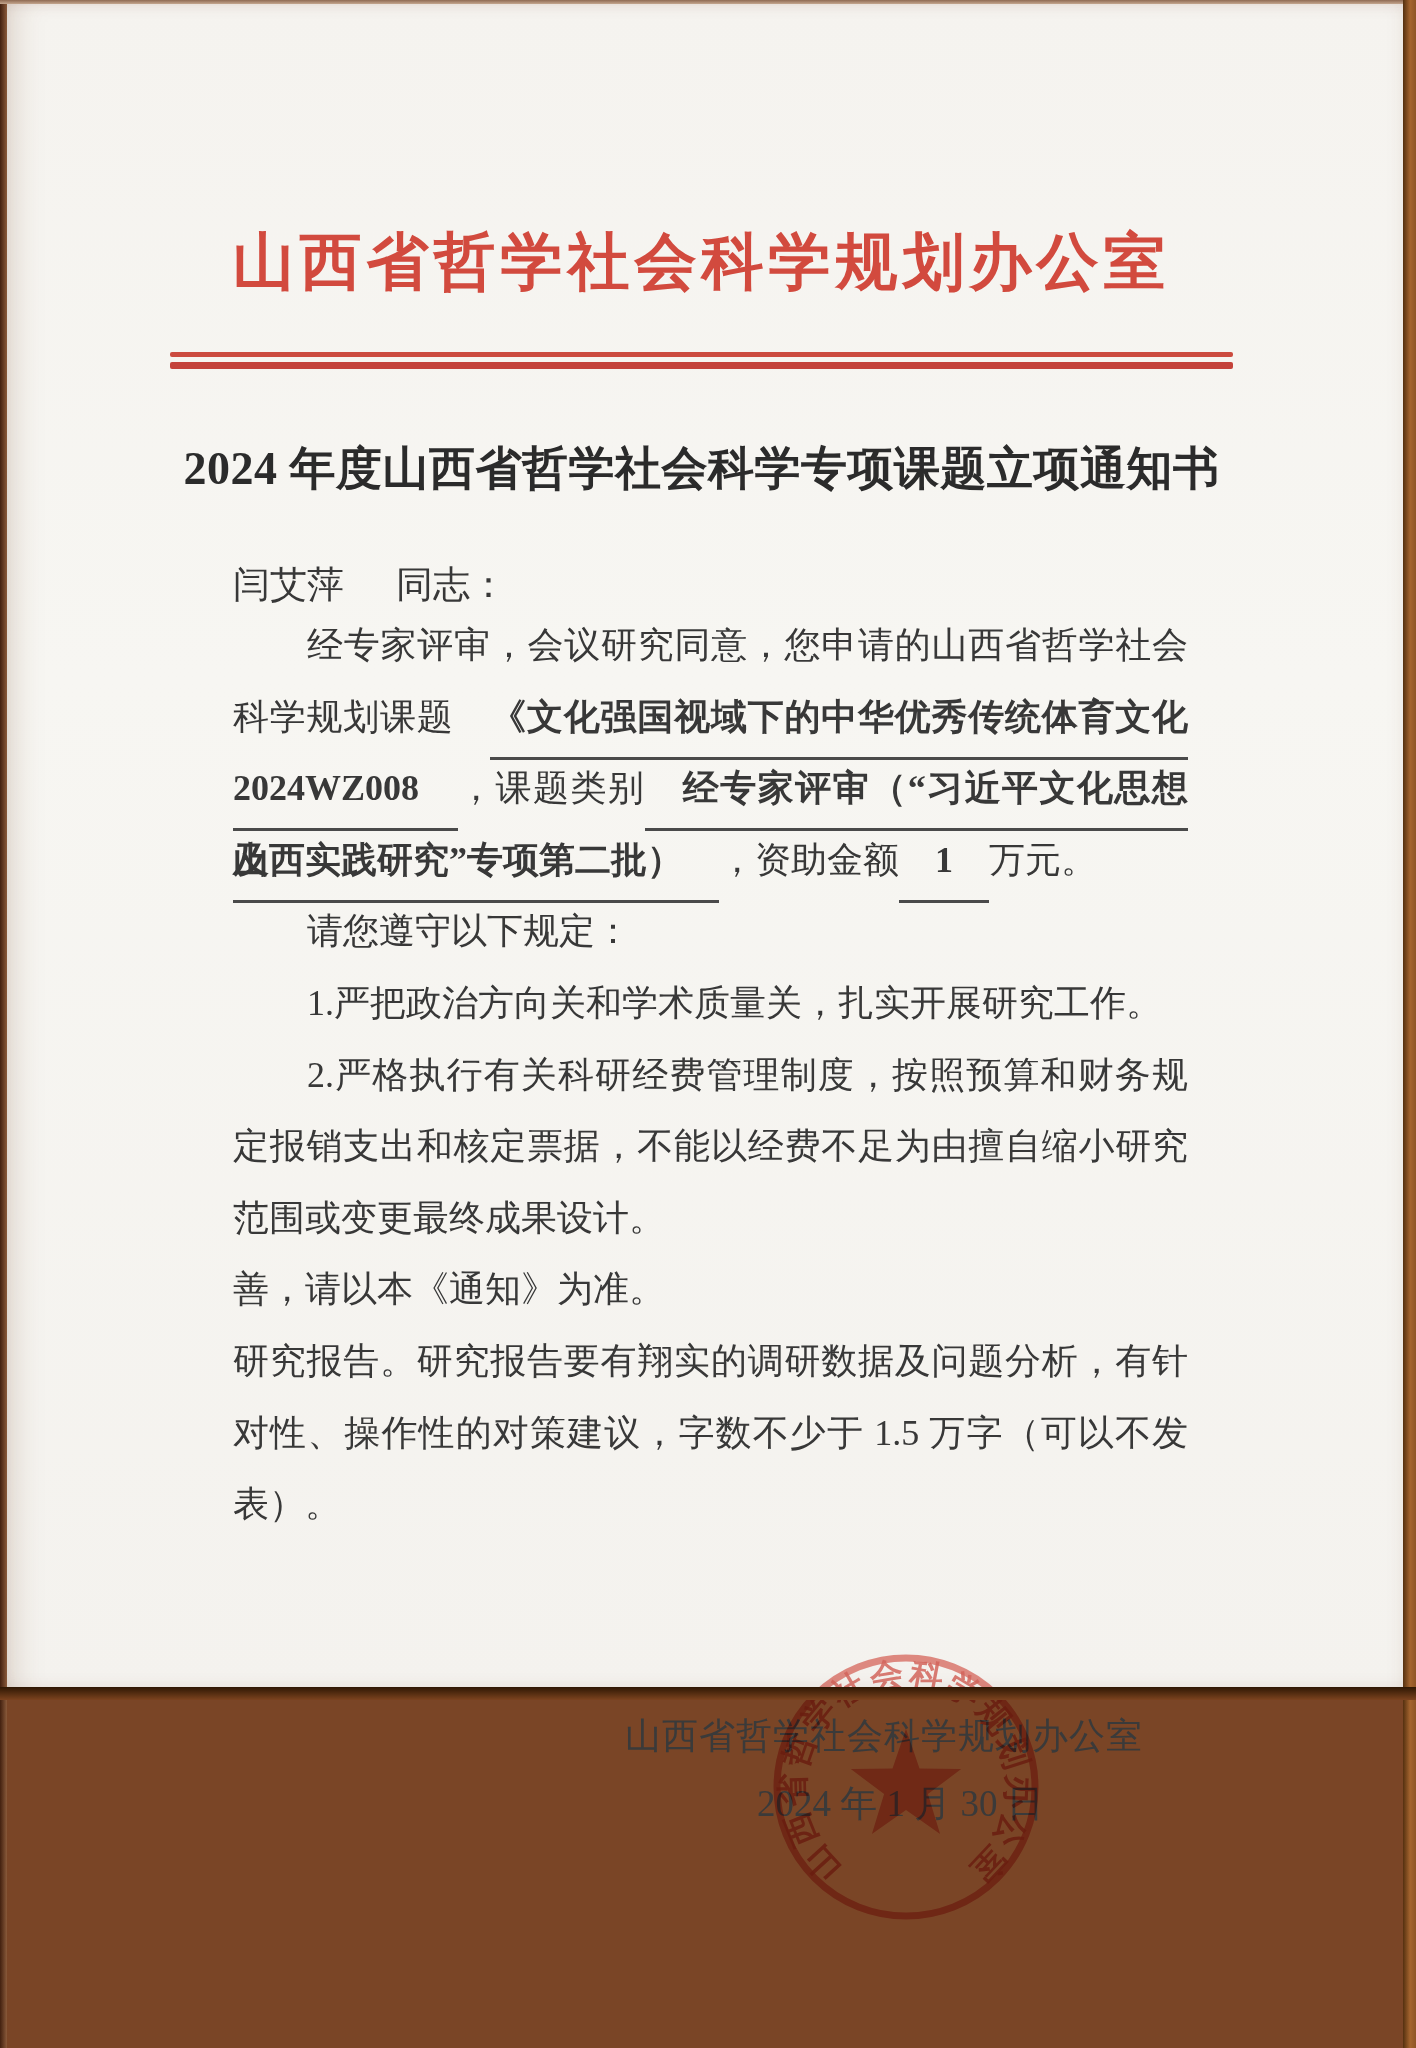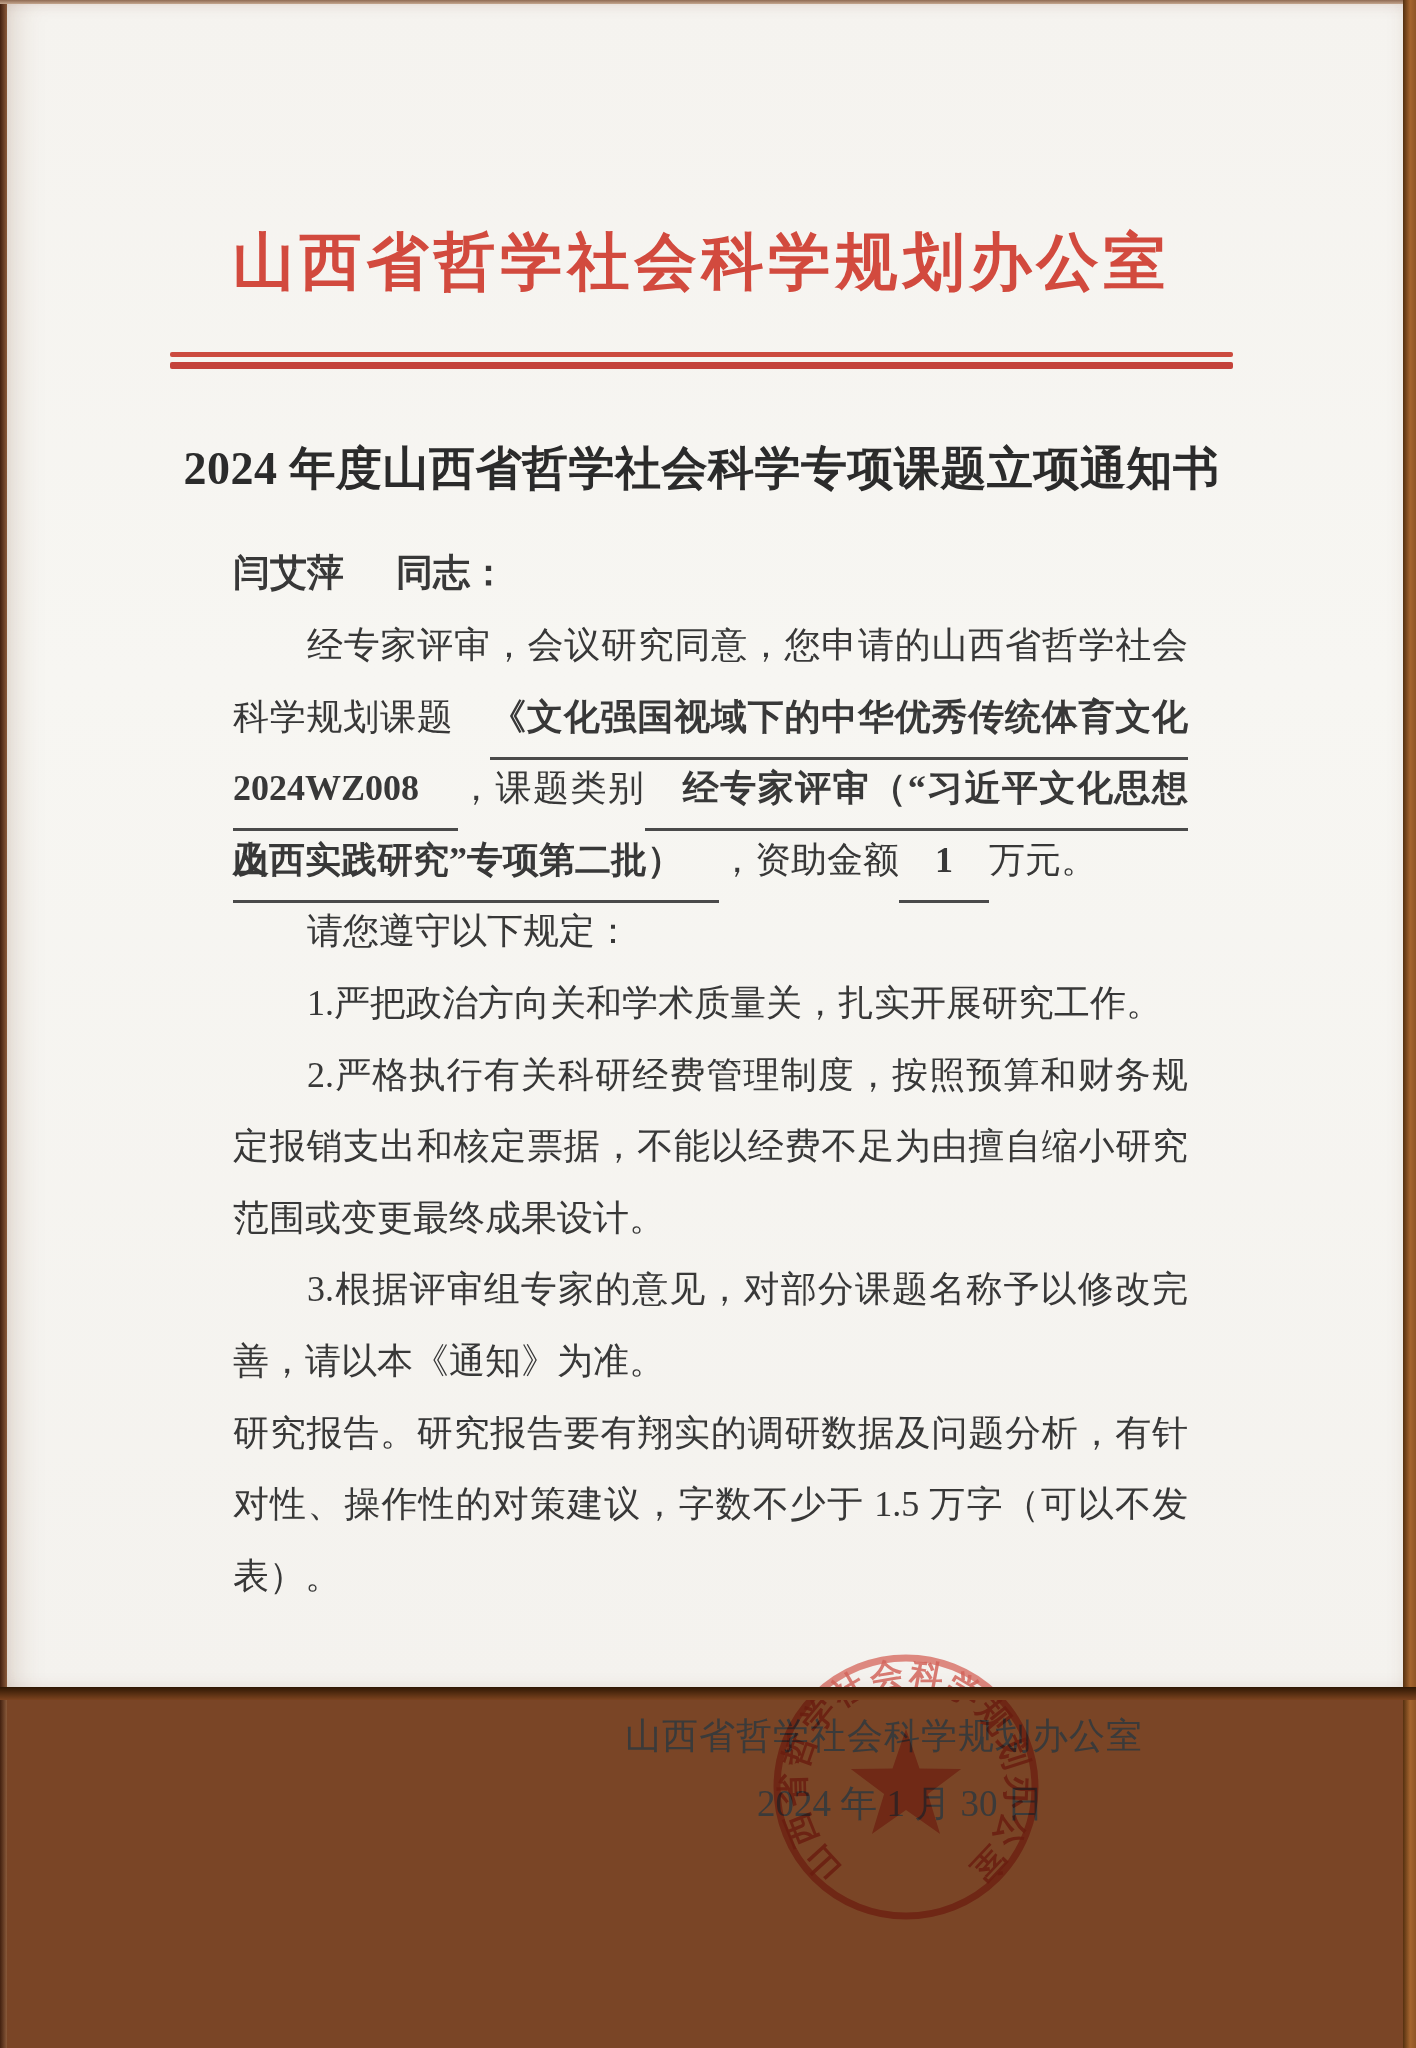--- a/index.html
+++ b/index.html
@@ -31,23 +31,22 @@
   .rule-thin{height:5px;background:#cc4b3f;border-radius:2px;}
   .rule-thick{height:7px;background:#c4423a;margin-top:5px;border-radius:2px;}
 
   .notice-title{
     position:absolute;left:0;top:438px;width:1403px;
     text-align:center;font-size:46px;font-weight:700;color:#2b2b2b;
     white-space:nowrap;letter-spacing:0.5px;
   }
 
   .greeting{
-    position:absolute;left:233px;top:548px;font-size:37px;color:#383838;
+    position:absolute;left:233px;top:560px;font-size:37px;color:#383838;
     white-space:nowrap;
-    font-weight:bold;
   }
   .greeting .suffix{margin-left:52px;}
 
   .body-lines{
     position:absolute;left:233px;top:610px;width:955px;
     font-size:36px;color:#383838;
   }
   .line{
     line-height:71.6px;height:71.6px;
     text-align:justify;text-align-last:justify;
@@ -91,21 +90,20 @@
   <div class="body-lines">
       <div class="line indent"><span>经专家评审，会议研究同意，您申请的山西省哲学社会</span></div>
       <div class="line"><span>科学规划课题　</span><span class="u">《文化强国视域下的中华优秀传统体育文化</span></div>
       <div class="line"><span class="u">2024WZ008　</span><span>，课题类别</span><span class="u">　经专家评审（“习近平文化思想及</span></div>
       <div class="line end"><span class="u">山西实践研究”专项第二批）　</span><span>，资助金额</span><span class="u">　1　</span><span>万元。</span></div>
       <div class="line indent end"><span>请您遵守以下规定：</span></div>
       <div class="line indent end"><span>1.严把政治方向关和学术质量关，扎实开展研究工作。</span></div>
       <div class="line indent"><span>2.严格执行有关科研经费管理制度，按照预算和财务规</span></div>
       <div class="line"><span>定报销支出和核定票据，不能以经费不足为由擅自缩小研究</span></div>
       <div class="line end"><span>范围或变更最终成果设计。</span></div>
-      <div class="line indent"><span>3.根据评审组专家的意见，对部分课题名称予以修改完</span></div>
       <div class="line end"><span>善，请以本《通知》为准。</span></div>
       <div class="line"><span>研究报告。研究报告要有翔实的调研数据及问题分析，有针</span></div>
       <div class="line"><span>对性、操作性的对策建议，字数不少于 1.5 万字（可以不发</span></div>
       <div class="line end"><span>表）。</span></div>
     </div>
 
   <div class="signature">山西省哲学社会科学规划办公室</div>
   <div class="sign-date">2024 年 1 月 30 日</div>
 
   <svg class="seal" viewBox="0 0 280 280">

